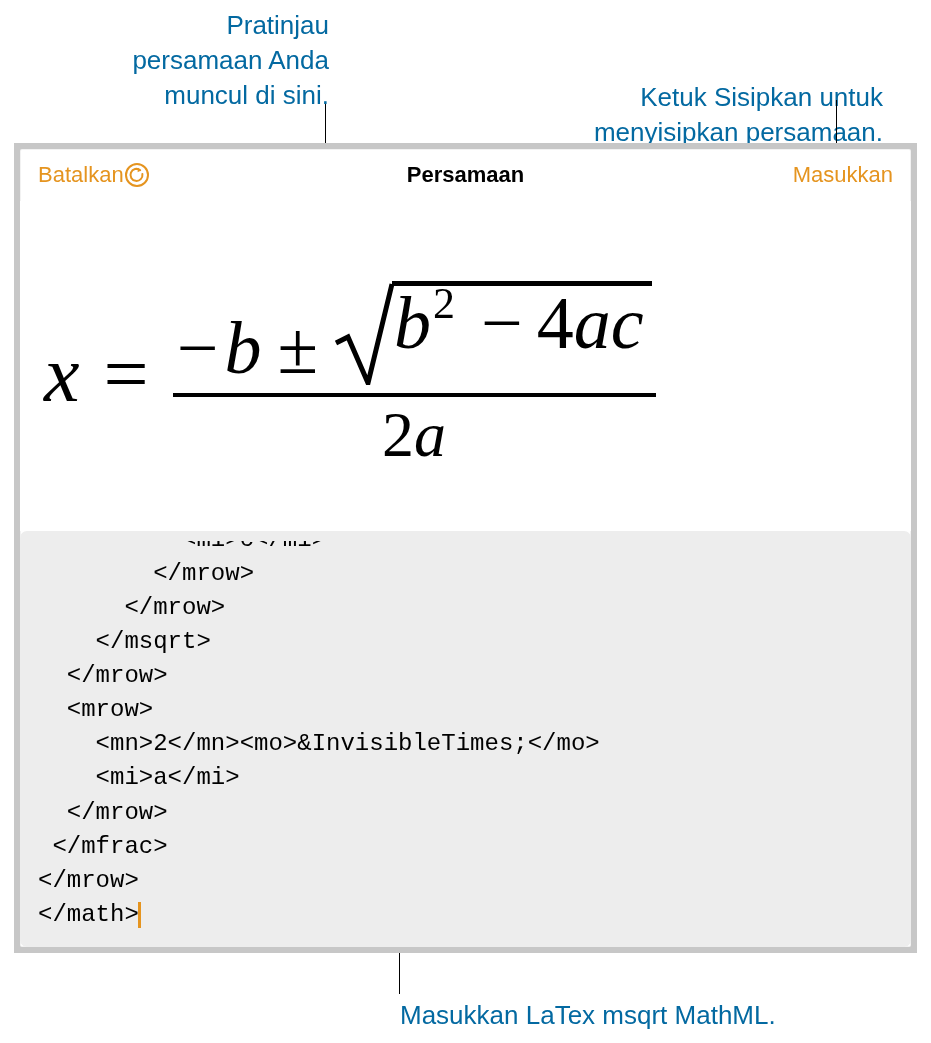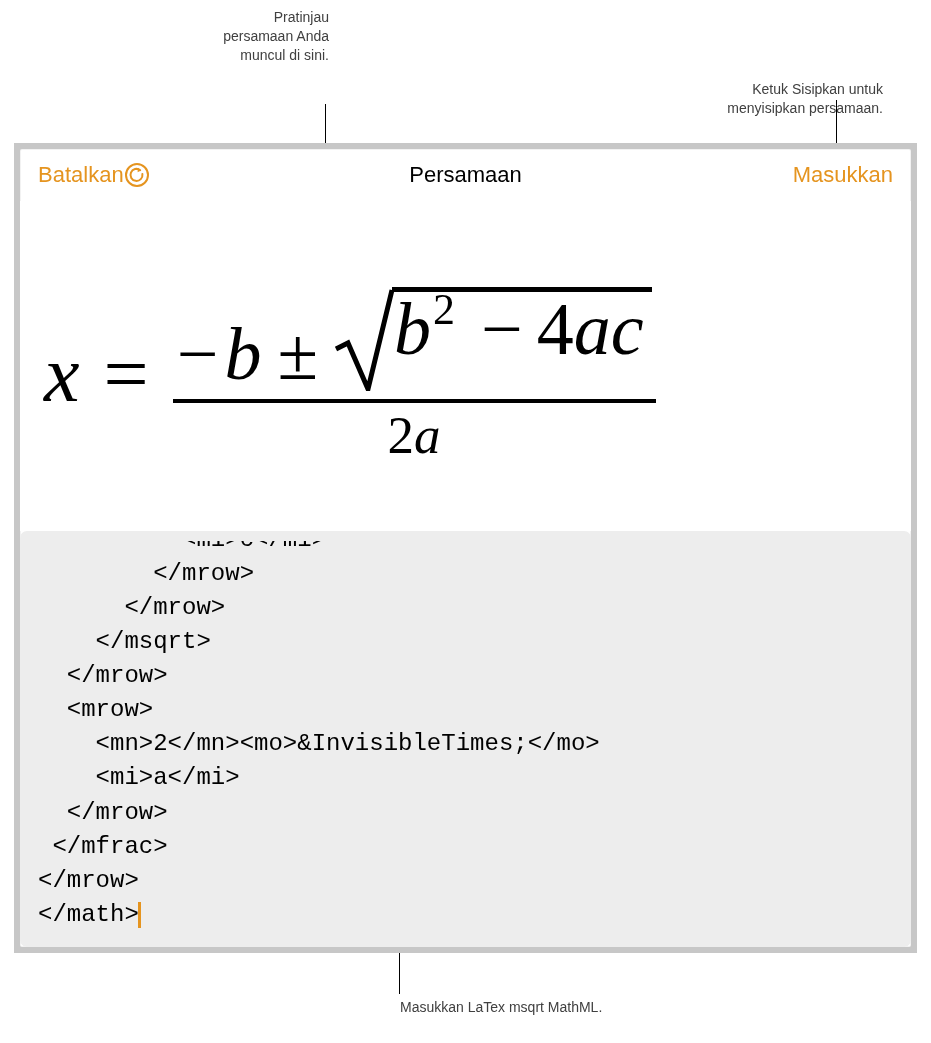--- a/index.html
+++ b/index.html
@@ -6,23 +6,23 @@
   body {
     width: 931px;
     height: 1043px;
     background: #fff;
     font-family: -apple-system, "Helvetica Neue", Arial, sans-serif;
     position: relative;
     overflow: hidden;
   }
   .callout {
     position: absolute;
-    font-size: 14px;
+    font-size: 26px;
     line-height: 1.35;
-    color: #404040;
+    color: #0369a1;
     text-align: right;
   }
   .callout.left-align { text-align: left; }
   .leader {
     position: absolute;
     width: 1px;
     background: #000;
   }
   .frame {
     position: absolute;
@@ -56,42 +56,42 @@
     font-size: 22px;
     background: none; border: none;
     cursor: pointer;
     padding: 0;
   }
   .tb-title {
     position: absolute;
     left: 0; right: 0;
     text-align: center;
     font-size: 22px;
-    font-weight: 400;
+    font-weight: 700;
     color: #000;
     pointer-events: none;
   }
   .tb-right { margin-left: auto; }
   .undo-icon { display: inline-flex; }
   .preview {
     flex: 0 0 330px;
     background: #fff;
     padding: 26px 24px 10px 24px;
     display: flex;
     align-items: center;
     overflow: hidden;
   }
   .math-row { display: flex; align-items: center; font-family: "Times New Roman", Georgia, serif; white-space: nowrap; }
   .mi { font-style: italic; }
   .lhs { font-size: 80px; display: flex; align-items: center; }
   .eq { font-size: 80px; margin: 0 24px; }
   .frac { display: inline-flex; flex-direction: column; align-items: center; }
   .frac .num { font-size: 74px; display: flex; align-items: flex-end; line-height: 1; padding: 0 4px 8px 4px; }
   .frac .bar { width: 100%; height: 4px; background: #000; }
-  .frac .den { font-size: 53px; line-height: 1; padding-top: 6px; }
+  .frac .den { font-size: 64px; line-height: 1; padding-top: 6px; }
   .minus { margin-right: 6px; }
   .pm { margin: 0 16px; }
   .sqrt-wrap { display: inline-flex; align-items: flex-start; position: relative; }
   .radical-svg { display: block; }
   .radicand-box { position: relative; border-top: 5px solid #000; padding: 0 8px 0 2px; margin-left: -2px; }
   .radicand { display: flex; align-items: flex-end; font-size: 74px; line-height: 1; }
   .sup { font-size: 44px; position: relative; top: -34px; margin-right: 12px; margin-left: 2px; }
   .thin { margin: 0 14px; }
   .code-area {
     flex: 1 1 auto;

